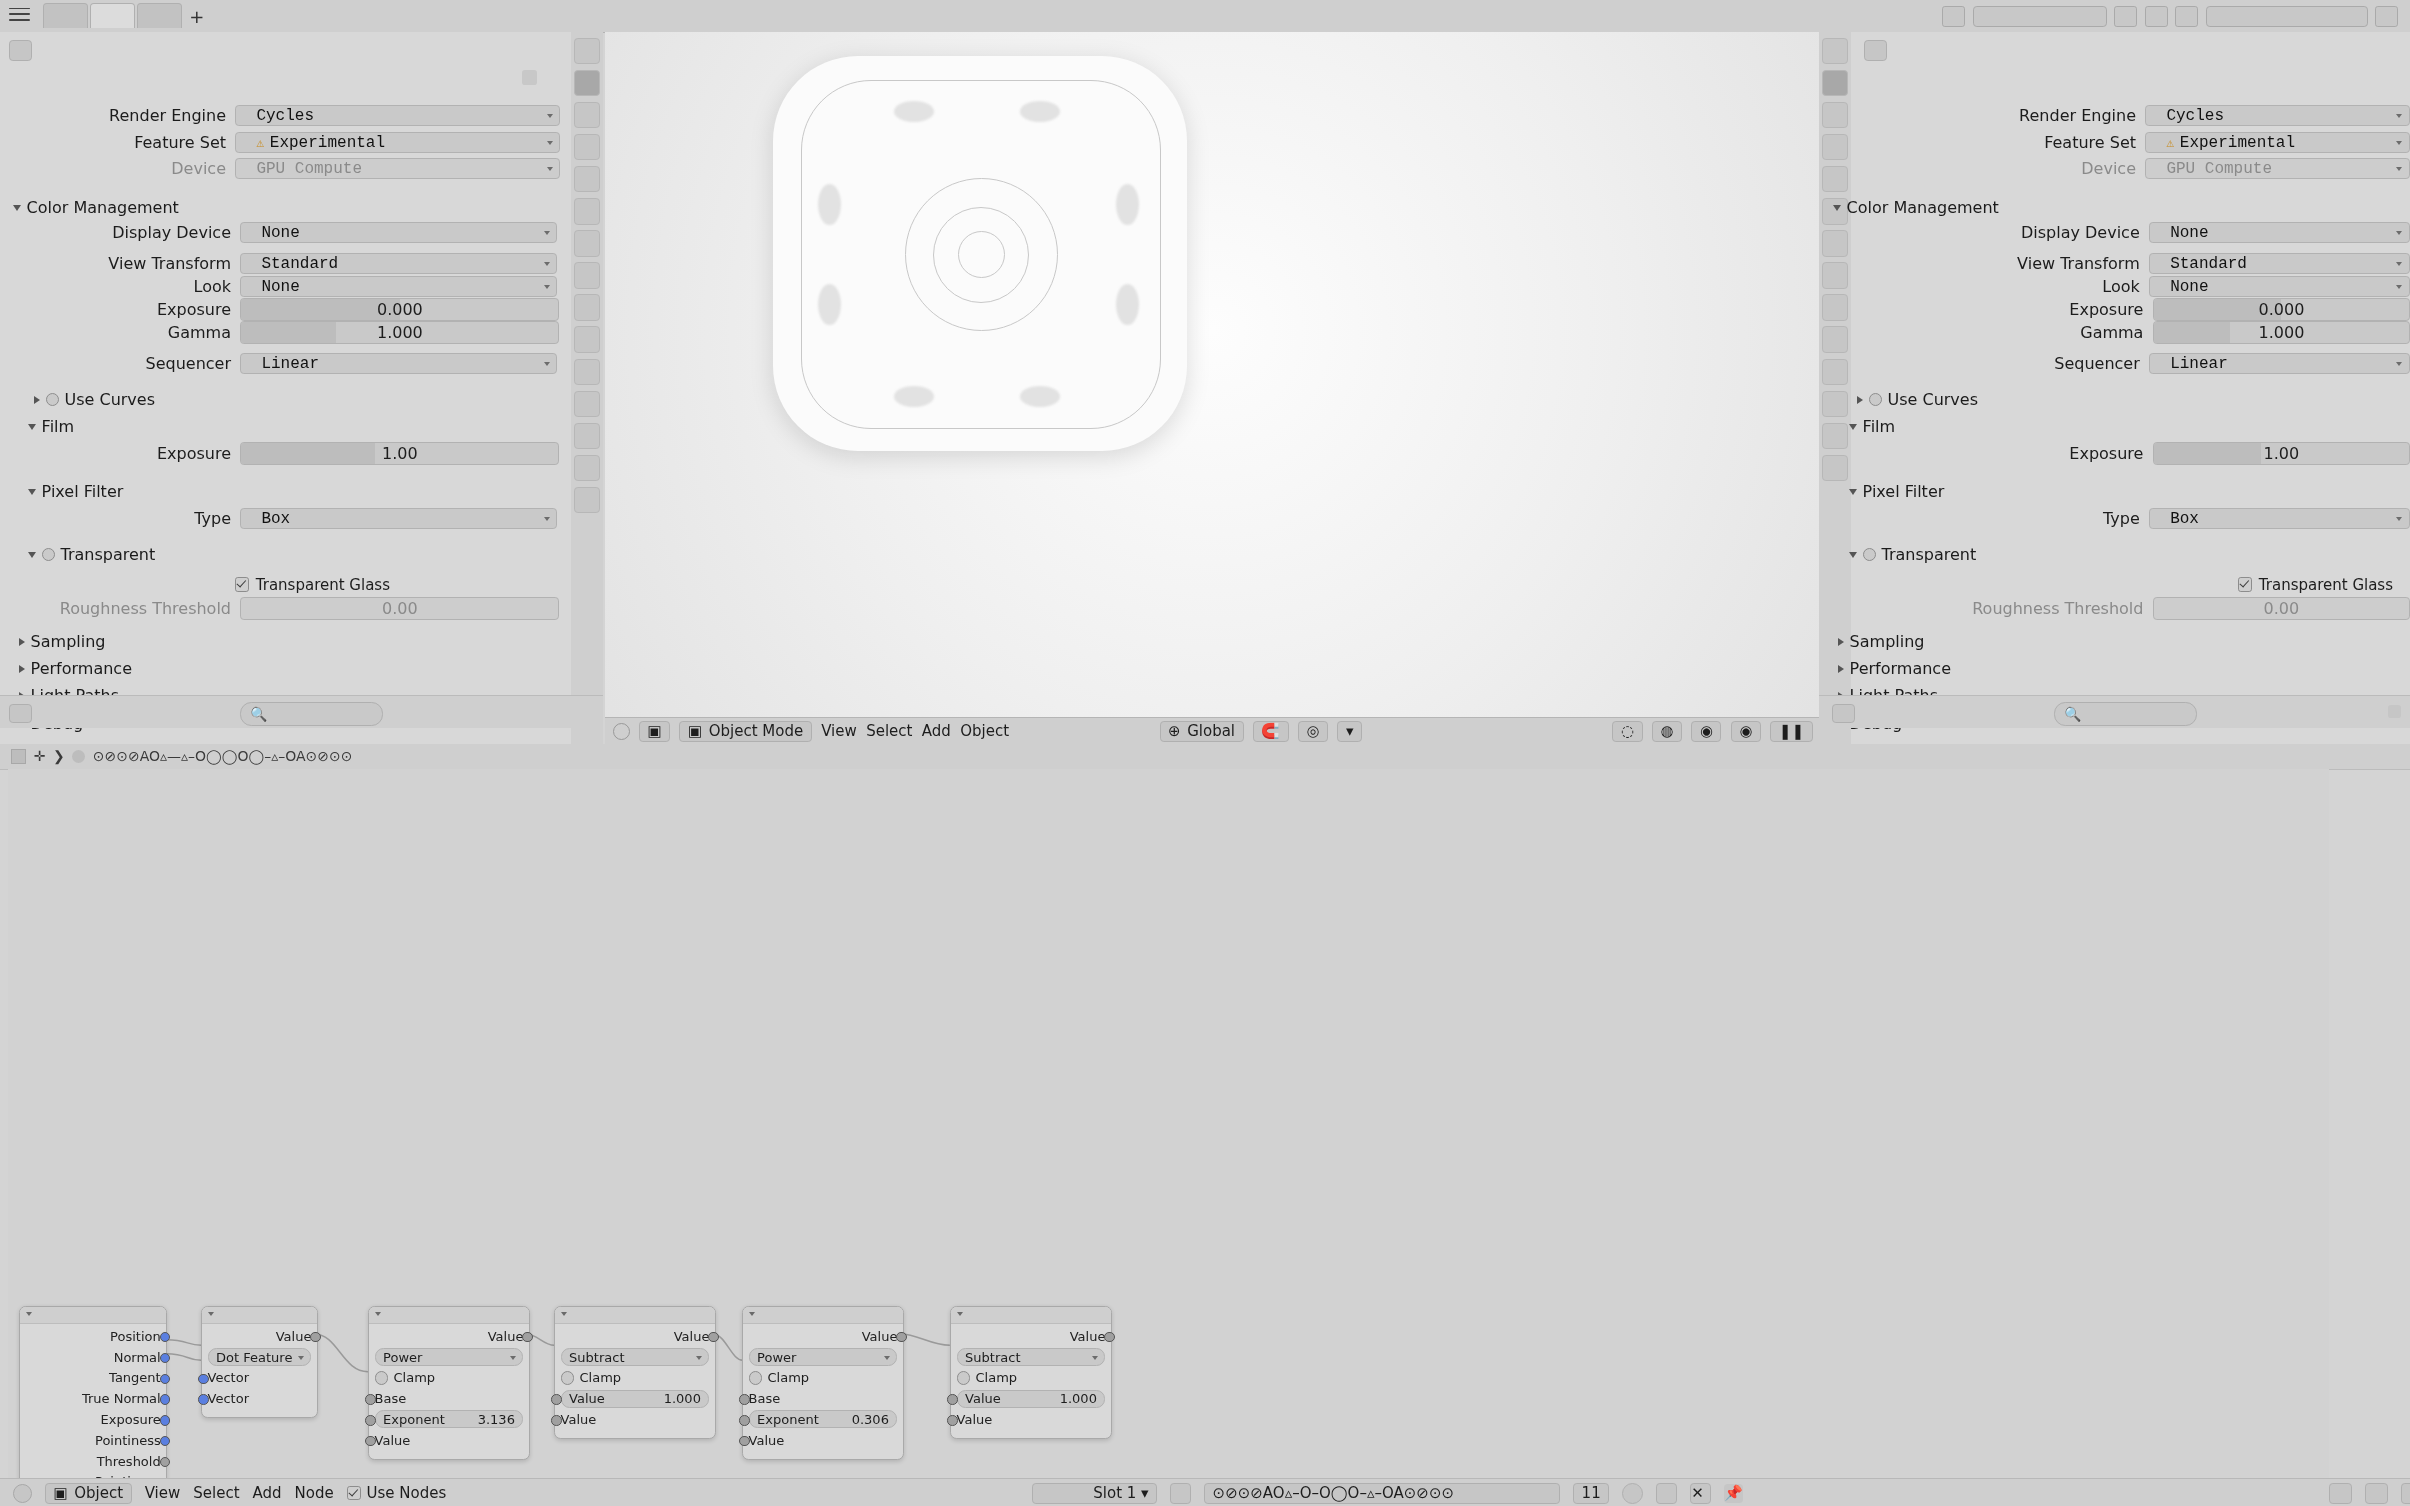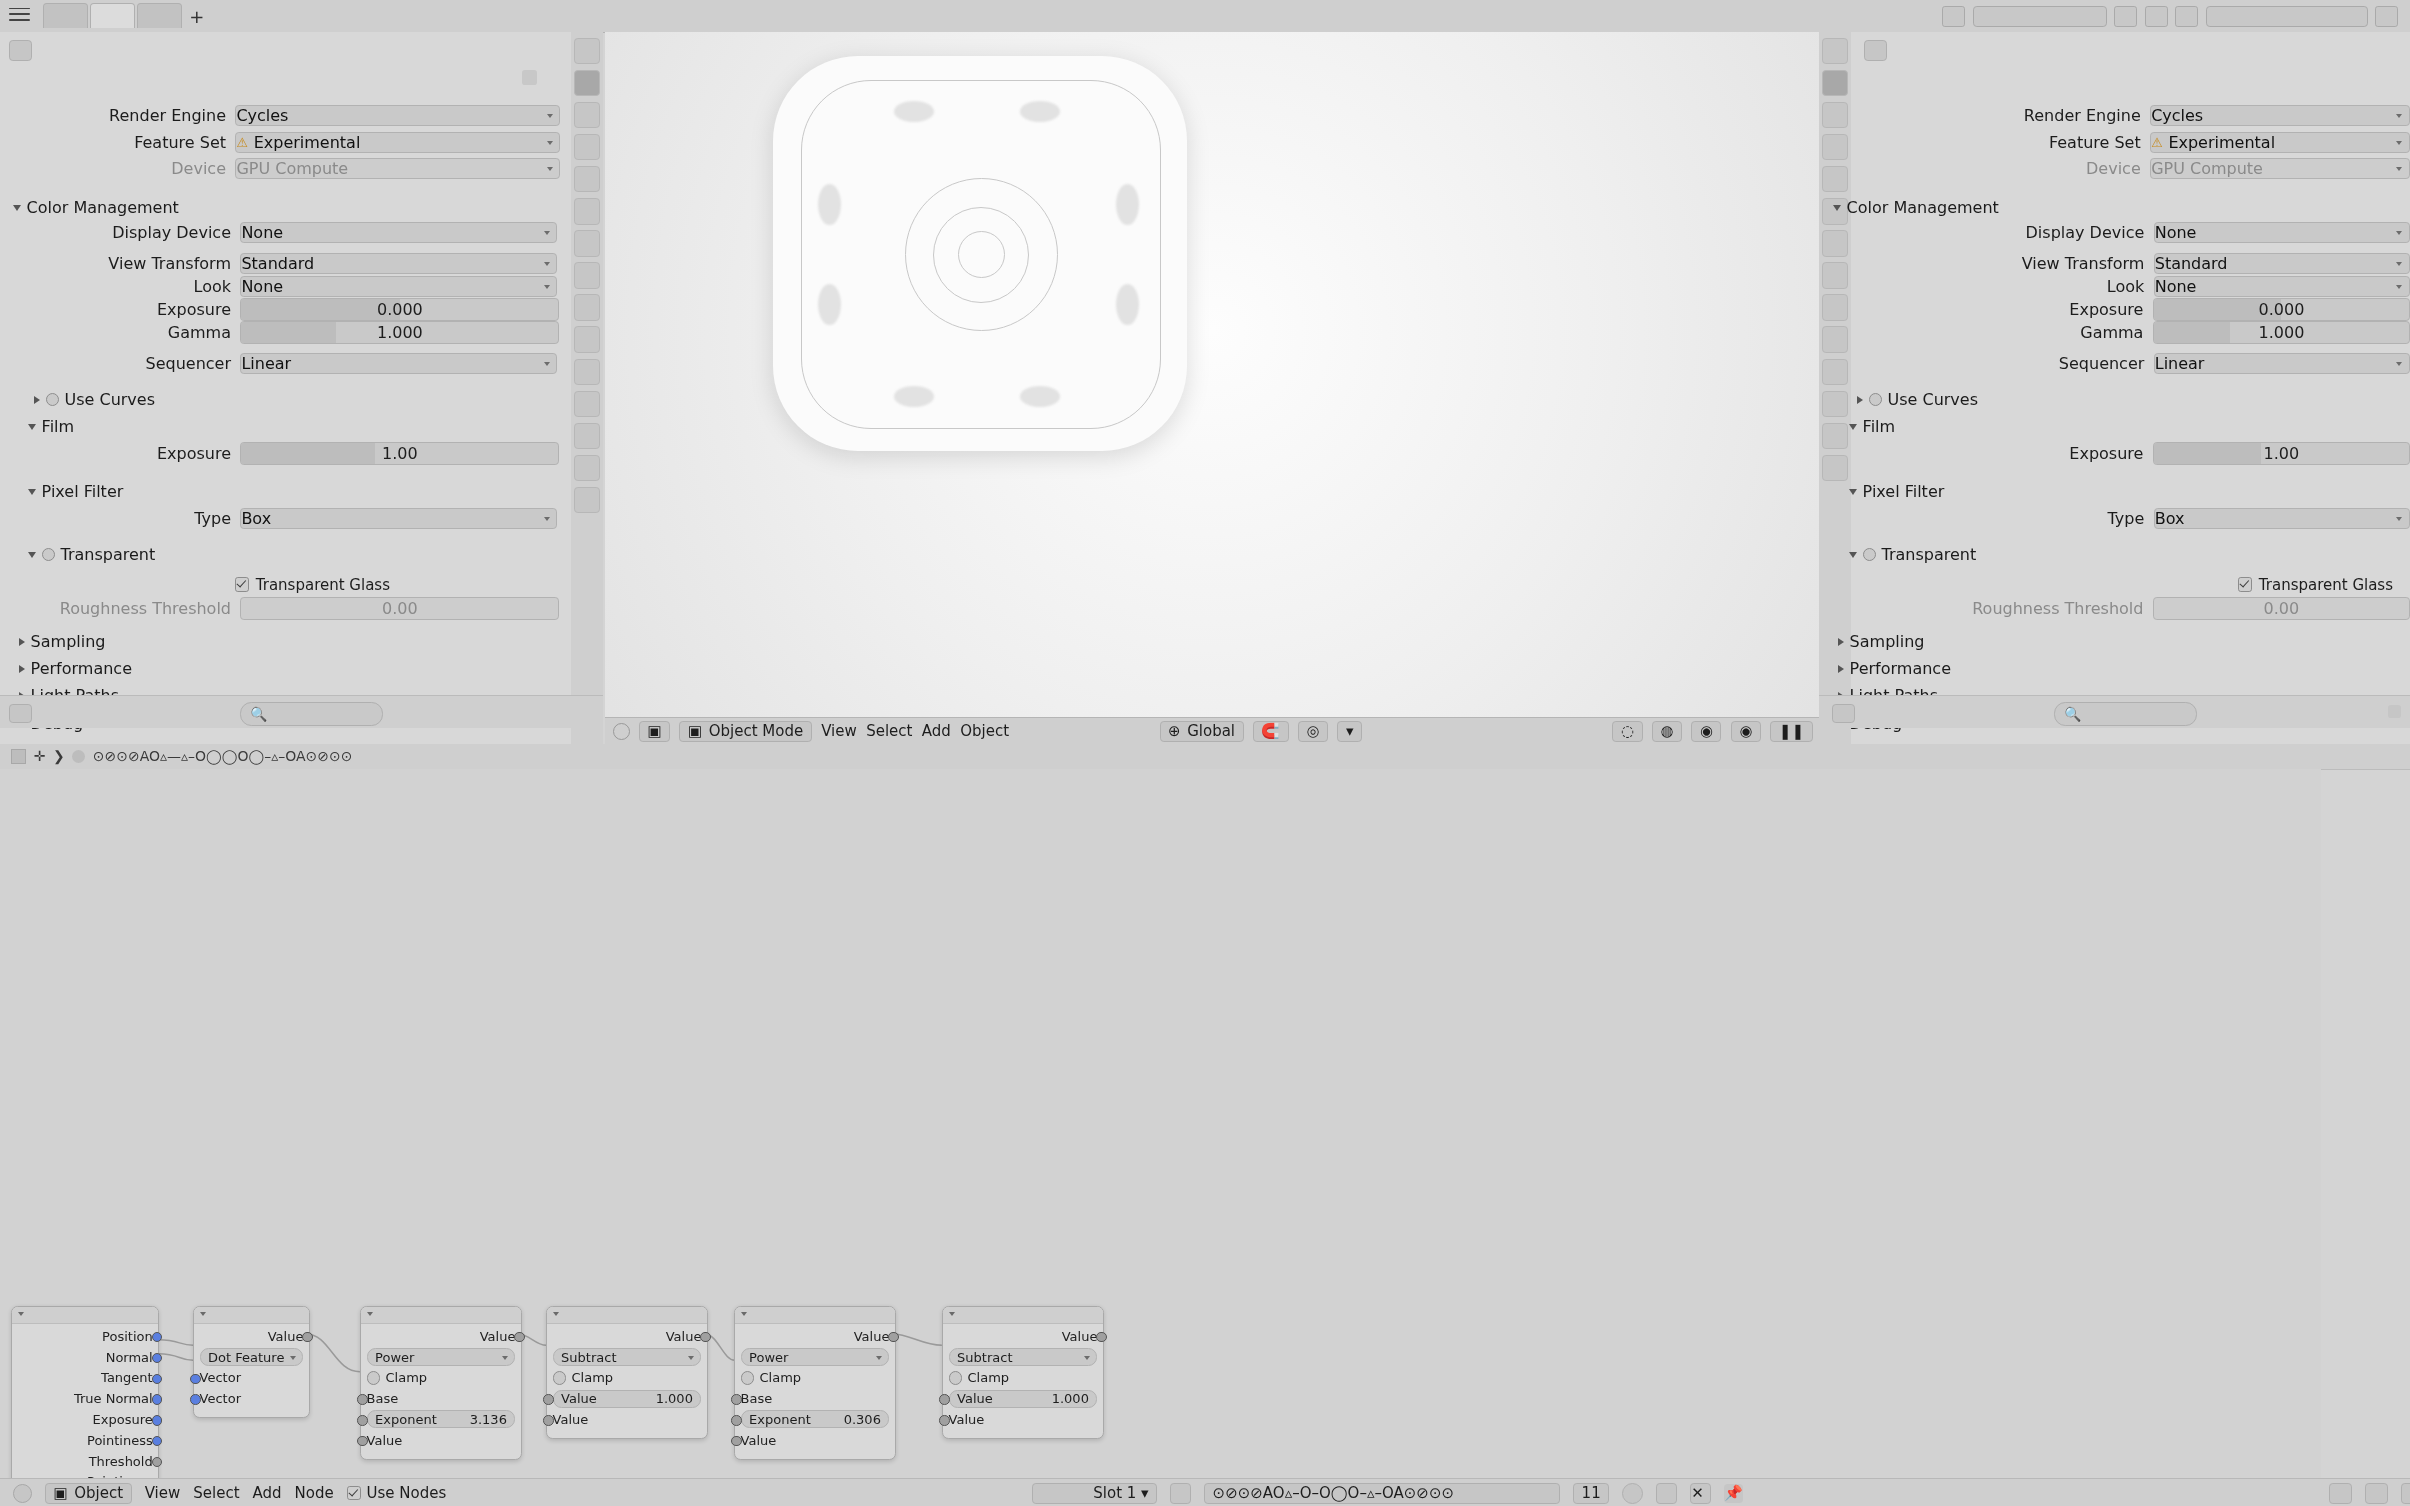--- a/index.html
+++ b/index.html
@@ -20,21 +20,21 @@
 
   
   .panel{position:absolute;background:#d6d6d6;}
   .prop-editor{background:#d8d8d8;}
   .vstrip{position:absolute;top:0;width:32px;bottom:0;background:#cfcfcf;}
   .vstrip .ic{width:24.5px;height:24.5px;margin:5.6px auto 0;background:#c6c6c6;border-radius:3.8px;border:0.9px solid #b7b7b7;position:relative;}
   .vstrip .ic.sel{background:#a8a8a8;}
 
   .row{position:absolute;height:21px;display:flex;align-items:center;}
   .lbl{font-size:16px;color:#1c1c1c;text-align:right;white-space:nowrap;}
-  .field{height:21px;background:#c9c9c9;border:0.9px solid #b2b2b2;border-radius:3.8px;display:flex;align-items:center;padding:0 0;font-size:16px;color:#111;box-sizing:border-box;position:relative;}
+  .field{height:21px;background:#c9c9c9;border:0.9px solid #b2b2b2;border-radius:3.8px;display:flex;align-items:center;padding:0 20px;font-size:16px;color:#111;box-sizing:border-box;position:relative;font-family:Liberation Mono, monospace;}
   .field.dropdown:after{content:"";position:absolute;right:6.6px;top:7.5px;border-left:3.8px solid transparent;border-right:3.8px solid transparent;border-top:4.7px solid #6c6c6c;}
   .field.grey{color:#8a8a8a;background:#cdcdcd;}
   .slider{height:21px;background:#c9c9c9;border:0.9px solid #b2b2b2;border-radius:3.8px;position:relative;overflow:hidden;font-size:16px;}
   .slider .fill{position:absolute;left:0;top:0;bottom:0;background:#bdbdbd;}
   .slider .txt{position:relative;text-align:center;line-height:21px;}
   .sect{position:absolute;font-size:16px;color:#1b1b1b;display:flex;align-items:center;gap:5.6px;}
   .tri{width:0;height:0;border-top:4.7px solid transparent;border-bottom:4.7px solid transparent;border-left:6.6px solid #555;}
   .tri.open{border-left:4.7px solid transparent;border-right:4.7px solid transparent;border-top:6.6px solid #555;border-bottom:none;}
   .radio{width:11.3px;height:11.3px;border-radius:50%;border:0.9px solid #8d8d8d;background:#cacaca;display:inline-block;}
   .chk{width:12.2px;height:12.2px;border:0.9px solid #8d8d8d;background:#cfcfcf;border-radius:2.8px;display:inline-block;position:relative;}
@@ -49,21 +49,21 @@
   .vp-inner{position:absolute;left:0;top:0;right:0;bottom:0;background:radial-gradient(circle at 50% 42%,#fdfdfd 0%,#efefef 55%,#e2e2e2 100%);}
   .shape{position:absolute;left:168px;top:23.5px;width:414px;height:395px;border-radius:85px;background:#fbfbfb;box-shadow:0 5.6px 24.5px rgba(0,0,0,.13);}
   .shape .ring{position:absolute;border:1.1px solid #c8c8c8;border-radius:50%;}
   .blob{position:absolute;background:#e2e2e2;border-radius:50%;filter:blur(1.1px);}
   .vp-footer{position:absolute;left:0;bottom:0;right:0;height:26px;background:#cfcfcf;border-top:0.9px solid #b5b5b5;display:flex;align-items:center;gap:9.4px;padding:0 7.5px;font-size:15px;}
   .pill{height:19px;background:#c6c6c6;border:0.9px solid #b0b0b0;border-radius:3.8px;display:flex;align-items:center;padding:0 7.5px;font-size:15px;gap:4.7px;}
 
   
   .nodearea{position:absolute;left:0;top:744px;width:2411px;height:763px;background:#d4d4d4;}
   .nodebreadcrumb{position:absolute;left:0;top:0;width:2411px;height:24.5px;background:#cfcfcf;border-bottom:0.9px solid #bcbcbc;display:flex;align-items:center;gap:7.5px;padding:0 11.3px;font-size:14px;color:#3a3a3a;}
-  .nodecanvas{position:absolute;left:0;top:24.5px;width:2321px;height:710px;background:#d2d2d2;overflow:hidden;}
+  .nodecanvas{position:absolute;left:8px;top:24.5px;width:2321px;height:710px;background:#d2d2d2;overflow:hidden;}
   .node{position:absolute;background:#d9d9d9;border:0.9px solid #a9a9a9;border-radius:6.6px;box-shadow:0 1.9px 4.7px rgba(0,0,0,.14);font-size:14px;}
   .node .hdr{height:16px;border-radius:5.6px 5.6px 0 0;background:#cfcfcf;border-bottom:0.9px solid #bdbdbd;position:relative;}
   .node .hdr .arw{position:absolute;left:5.6px;top:5.6px;border-left:3.8px solid transparent;border-right:3.8px solid transparent;border-top:4.7px solid #6a6a6a;}
   .node .body{padding:3.8px 5.6px 6.6px;}
   .nrow{height:18px;display:flex;align-items:center;justify-content:flex-end;position:relative;margin-bottom:2.8px;}
   .nrow.left{justify-content:flex-start;}
   .nfield{height:18px;background:#c9c9c9;border:0.9px solid #b2b2b2;border-radius:8.5px;display:flex;align-items:center;padding:0 7.5px;font-size:13px;width:100%;box-sizing:border-box;position:relative;justify-content:space-between;}
   .nfield.drop:after{content:"";position:absolute;right:6.6px;top:6.6px;border-left:3.8px solid transparent;border-right:3.8px solid transparent;border-top:4.7px solid #6c6c6c;}
   .nfield.val{justify-content:space-between;}
   .sock{position:absolute;width:8.5px;height:8.5px;border-radius:50%;border:0.9px solid #555;}

